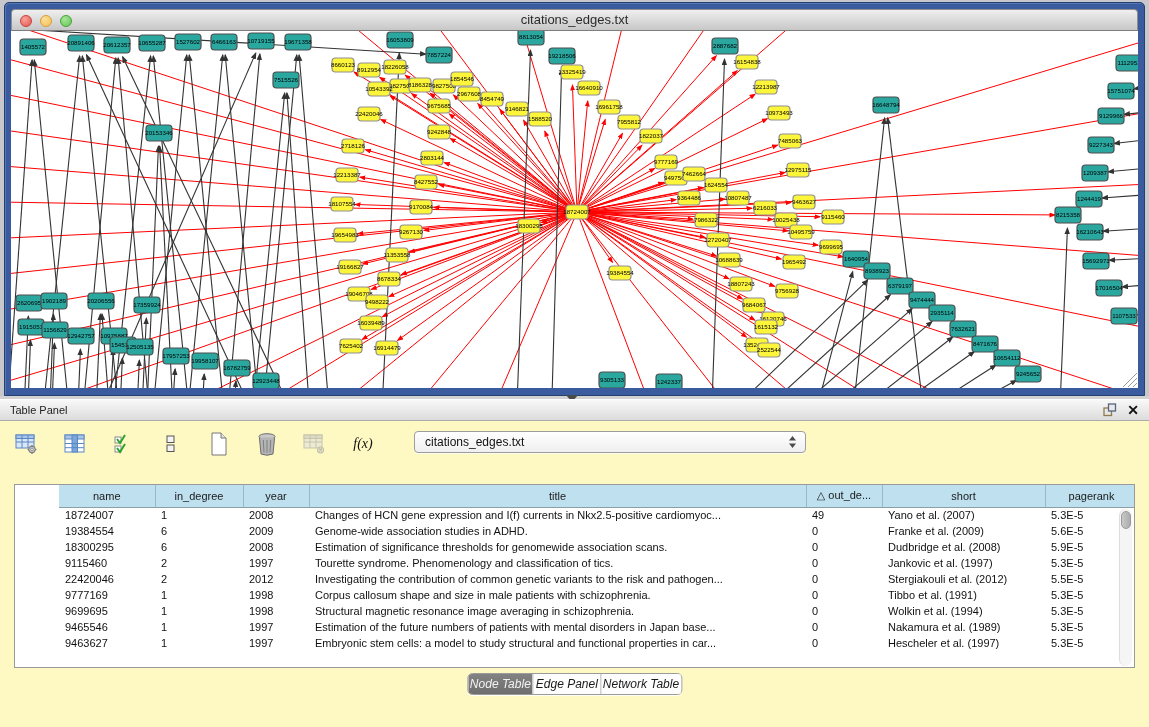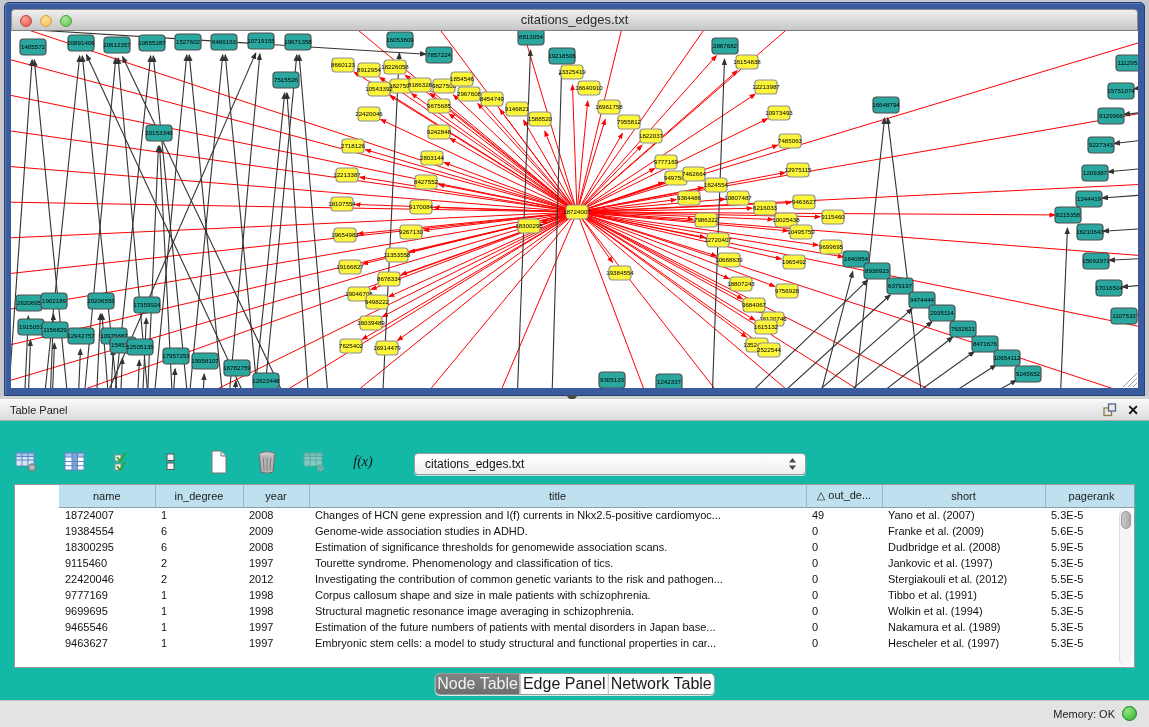--- a/index.html
+++ b/index.html
@@ -20,28 +20,28 @@
   .light.green  { background:radial-gradient(circle at 35% 30%, #A8E698, #61C554); border:1px solid #47A33A; }
   .netcanvas { position:relative; width:1127px; height:357px; background:#FFFFFF; overflow:hidden; }
   .netcanvas svg { display:block; }
 
   
   .divider { position:absolute; left:0; top:396px; width:1149px; height:3px; background:#D2D2D2; }
   .grip { position:absolute; left:566px; top:395px; width:0; height:0;
     border-left:6px solid transparent; border-right:6px solid transparent; border-top:7px solid #4a4a4a; }
 
   
-  .panel { position:absolute; left:0; top:399px; width:1149px; height:328px; background:#14b8a6; }
+  .panel { position:absolute; left:0; top:399px; width:1149px; height:328px; background:#fef9c3; }
   .panel-header { position:absolute; left:0; top:0; width:100%; height:22px;
     background:linear-gradient(#F8F8F8,#DCDCDC); border-top:1px solid #FFFFFF; border-bottom:1px solid #ABABAB;
     font-size:11px; color:#222; line-height:21px; padding-left:10px; }
   .panel-header .hdr-icons { position:absolute; right:10px; top:3px; display:flex; gap:10px; align-items:center; }
   .close-x { font-size:14px; font-weight:bold; color:#111; line-height:14px; cursor:default; }
 
-  .toolbar { position:absolute; left:14px; top:32px; height:44px; display:flex; align-items:flex-end; gap:22px; }
+  .toolbar { position:absolute; left:14px; top:32px; height:44px; display:flex; align-items:flex-start; gap:22px; }
   .tool { width:26px; height:26px; display:flex; align-items:center; justify-content:center; }
   .fx { font-family:"Liberation Serif", serif; font-style:italic; font-size:14px; color:#111; }
   .combo { width:392px; height:22px; background:linear-gradient(#FFFFFF,#EFEFEF);
     border:1px solid #9D9D9D; border-radius:4px; display:flex; align-items:center;
     font-size:12px; color:#111; padding:0 8px 0 10px; margin-left:16px; box-shadow:0 1px 0 rgba(255,255,255,.7); }
   .combo .cv { flex:1; }
   .combo svg { flex:none; }
 
   .tblwrap { position:absolute; left:14px; top:85px; width:1121px; height:184px;
     background:#FFFFFF; border:1px solid #9A9A9A; overflow:hidden; }
@@ -49,21 +49,21 @@
   table.nt th { height:22px; background:#BEE0EF; border-right:1px solid #94B9CB; border-bottom:1px solid #8C9FA9;
     font-weight:normal; color:#1b1b1b; text-align:center; overflow:hidden; white-space:nowrap; }
   table.nt th.filler { background:#FBFBFB; border-right:none; }
   table.nt td { height:16px; padding:0 4px 0 6px; color:#111; white-space:nowrap; overflow:hidden; }
   .sbar { position:absolute; right:2px; top:24px; width:13px; height:157px; background:#F5F5F5; border-left:1px solid #DDD; border-radius:7px; }
   .sthumb { position:absolute; left:1px; top:2px; width:10px; height:18px; border-radius:5px;
     background:linear-gradient(90deg,#C9C9C9,#ACACAC); border:1px solid #9a9a9a; }
 
   .tabs { position:absolute; left:50%; transform:translateX(-50%); top:274px; height:22px; display:flex;
     border:1px solid #9B9B9B; border-radius:5px; overflow:hidden; background:#FFF; box-shadow:0 1px 0 rgba(255,255,255,.8); }
-  .tab { font-size:16px; line-height:20px; padding:0 2px; color:#1a1a1a; background:#FDFDFD; border-left:1px solid #B9B9B9; }
+  .tab { font-size:12px; line-height:20px; padding:0 2px; color:#1a1a1a; background:#FDFDFD; border-left:1px solid #B9B9B9;font-style:italic; }
   .tab:first-child { border-left:none; }
   .tab.sel { background:linear-gradient(#828282,#6E6E6E); color:#F2F2F2; }
 
   .statusbar { position:absolute; left:0; top:301px; width:100%; height:27px; background:#E3E3E3; border-top:1px solid #C5C5C5; }
   .mem { position:absolute; right:34px; top:7px; font-size:11px; color:#222; }
   .memdot { position:absolute; right:12px; top:5px; width:15px; height:15px; border-radius:50%;
     background:radial-gradient(circle at 35% 30%, #8FE57F, #33B133); border:1px solid #1E7A1E; }
 </style>
 </head>
 <body>
@@ -963,17 +963,13 @@
       <div class="sthumb"></div>
     </div>
   </div>
 
   <div class="tabs" id="tabs-row">
       <div class="tab sel">Node Table</div>
       <div class="tab">Edge Panel</div>
       <div class="tab">Network Table</div>
     </div>
 
-  <div class="statusbar">
-    <span class="mem">Memory: OK</span>
-    <span class="memdot"></span>
-  </div>
 </div>
 
 </body></html>

